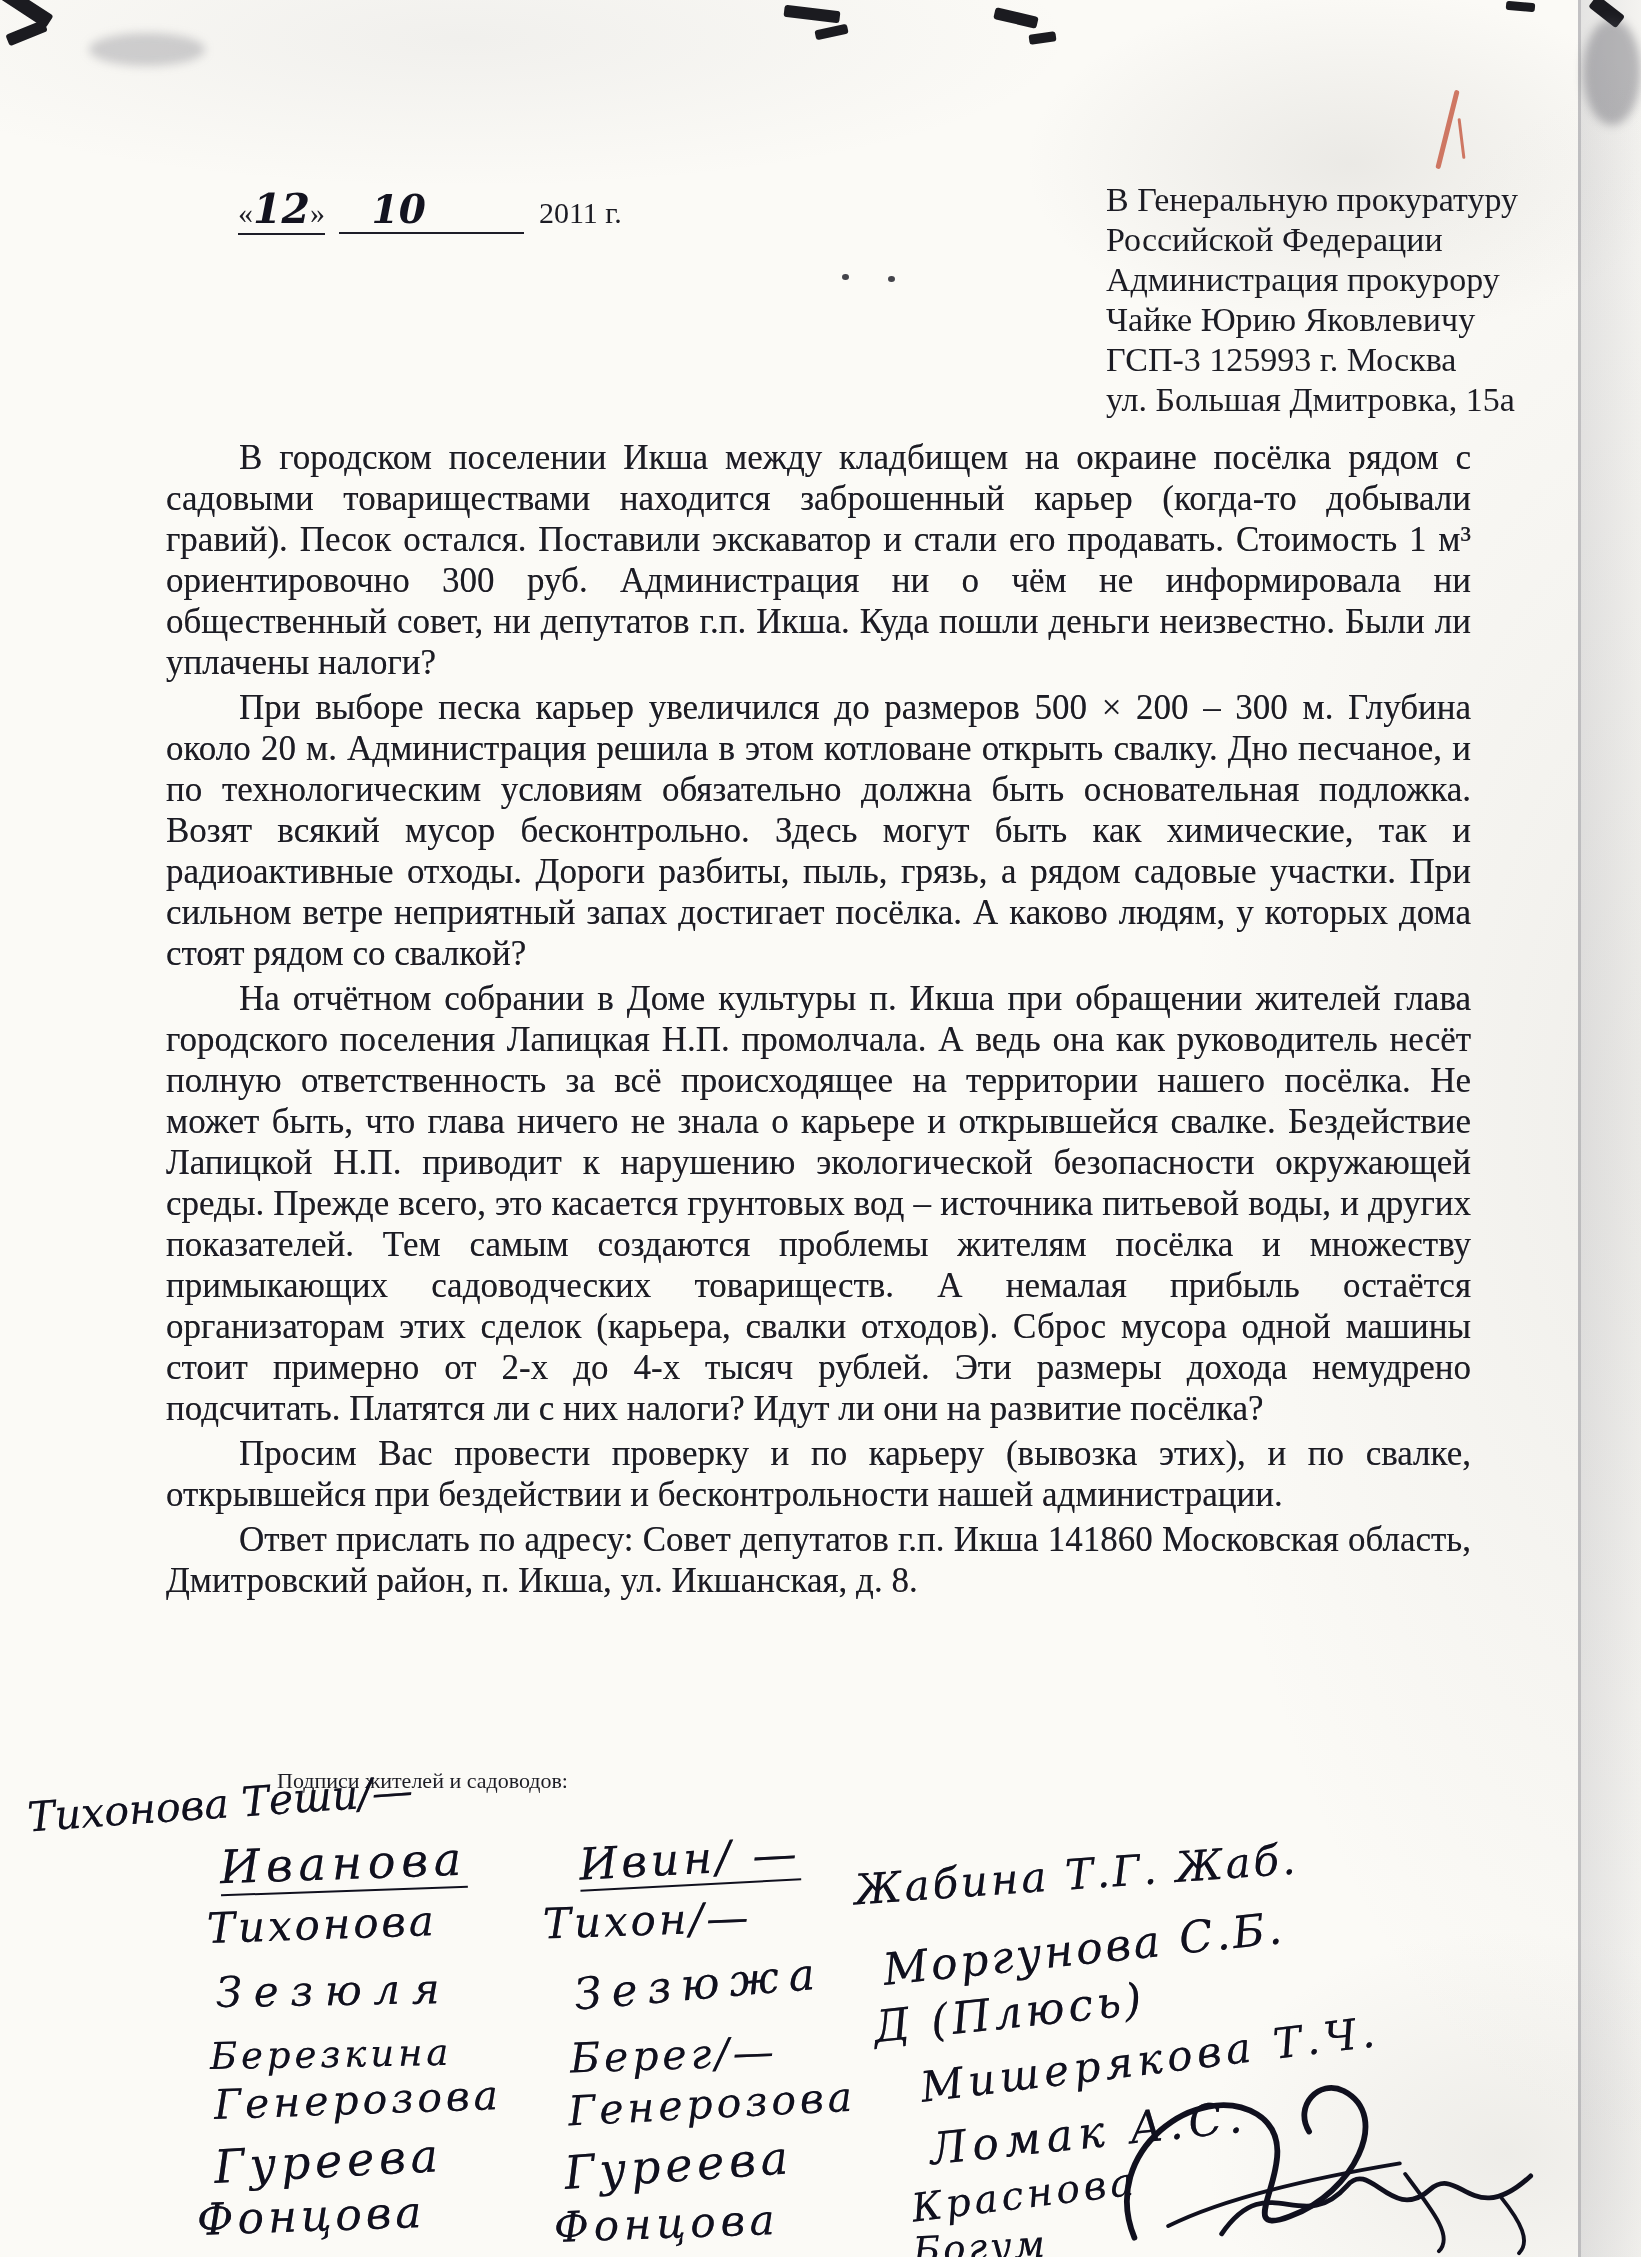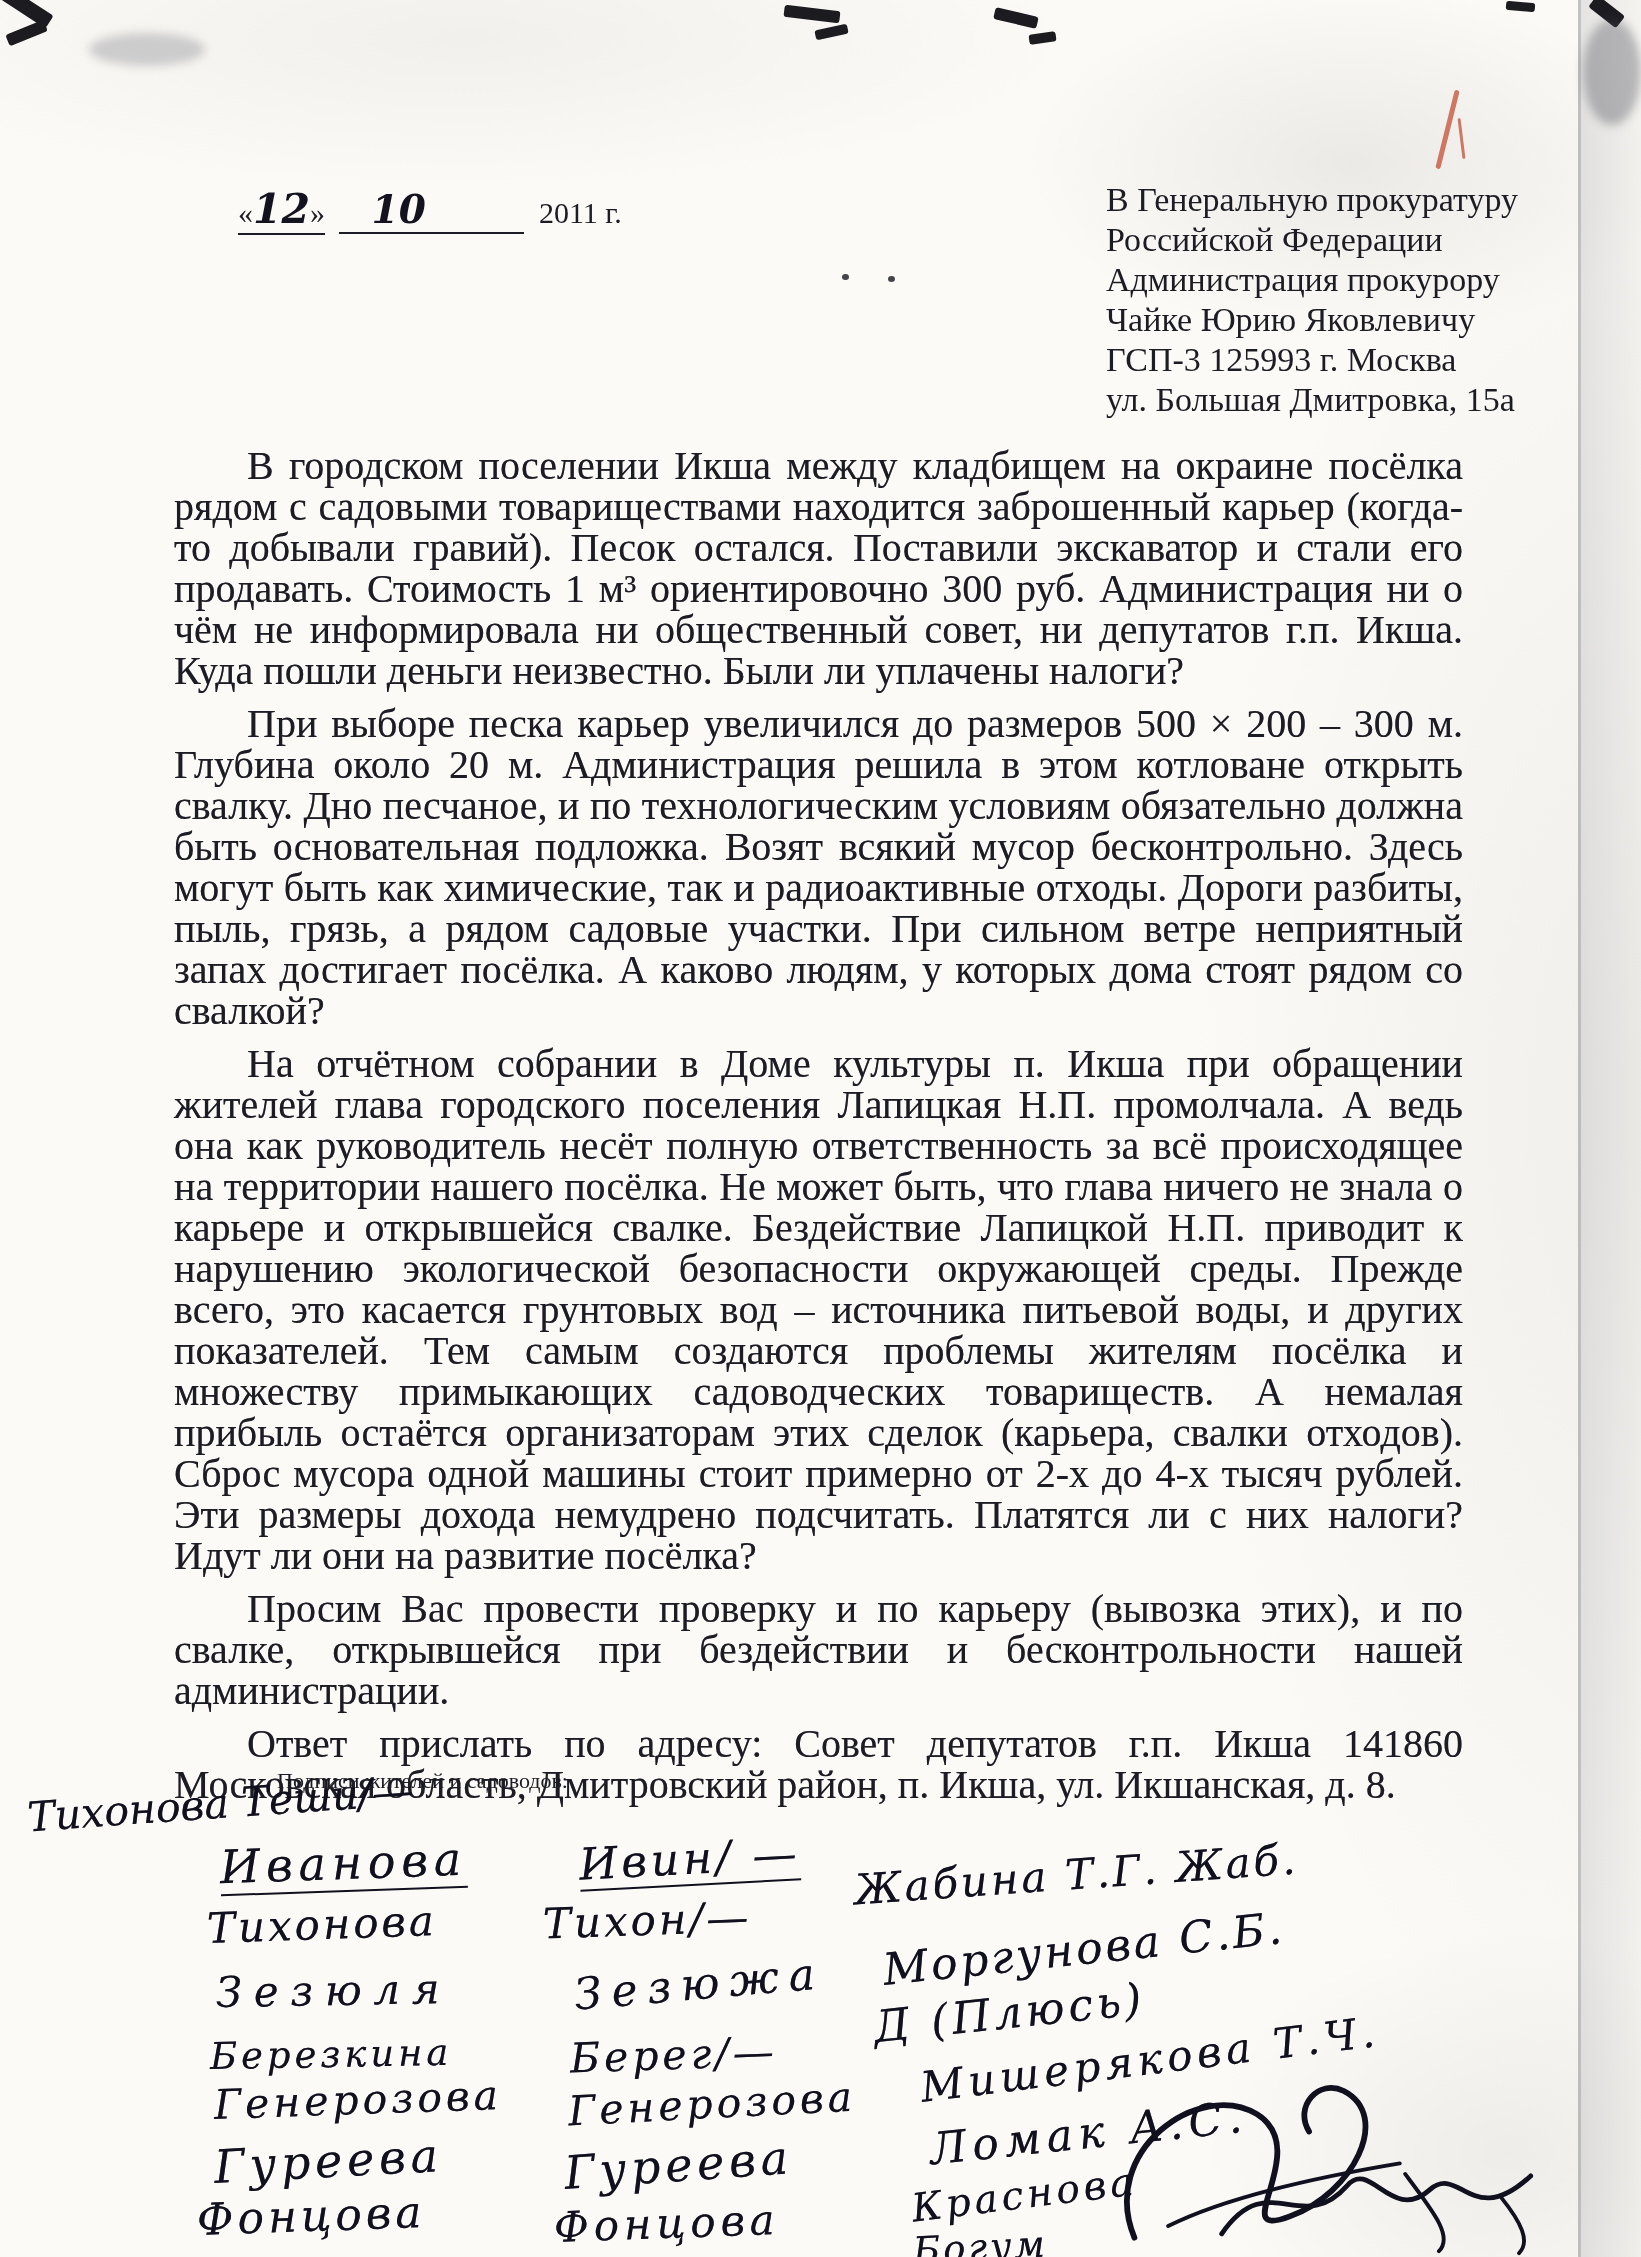--- a/index.html
+++ b/index.html
@@ -30,21 +30,21 @@
   .hw{font-family:"DejaVu Serif",serif;font-style:italic;color:#13131f;}
   .day-wrap{display:inline-block;min-width:75px;text-align:center;border-bottom:2.9px solid #1d1d28;}
   .day-wrap .hw{font-size:41px;font-weight:bold;}
   .month-line{display:inline-block;width:185px;border-bottom:2.9px solid #1d1d28;margin-left:13.5px;}
   .month-line .hw{font-size:39px;font-weight:bold;padding-left:33px;}
   .year{margin-left:15.4px;}
   
   .recipient{position:absolute;left:1106px;top:180px;width:454px;font-size:34px;line-height:40px;}
   
   .letter-body{position:absolute;left:162px;top:433px;width:1313px;}
-  .letter-body p{margin:12px;text-indent:73px;text-align:justify;font-size:40px;line-height:41px;
+  .letter-body p{margin:4px;text-indent:73px;text-align:justify;font-size:35px;line-height:41px;
     text-shadow:0 0 0.5px rgba(25,25,35,.55);}
   
   .sign-caption{position:absolute;left:277px;top:1750px;font-size:22px;margin-top:18px;}
   .sig{position:absolute;white-space:nowrap;color:#10101e;
     font-family:"DejaVu Serif",serif;font-style:italic;
     text-shadow:0 0 0.6px rgba(10,10,25,.6);}
   .ul{border-bottom:2.9px solid #10101e;}
   .flourish{position:absolute;}
 </style>
 </head>

